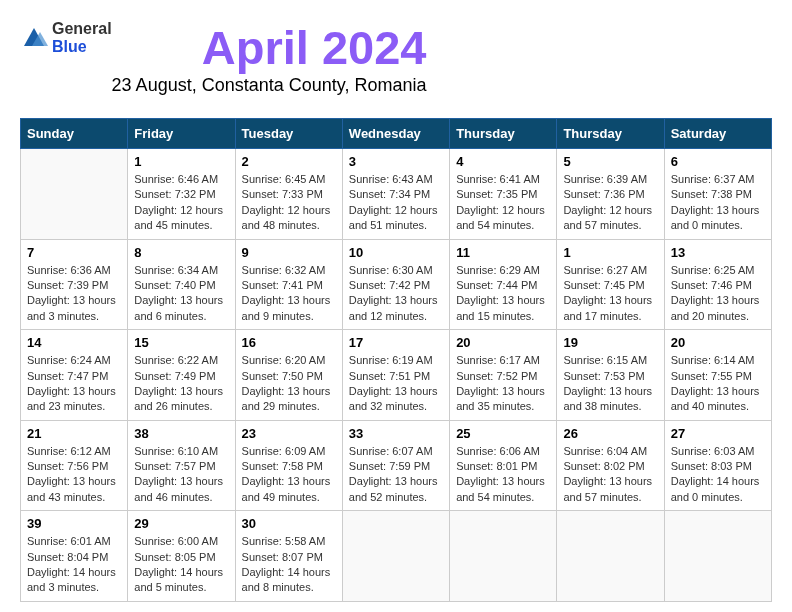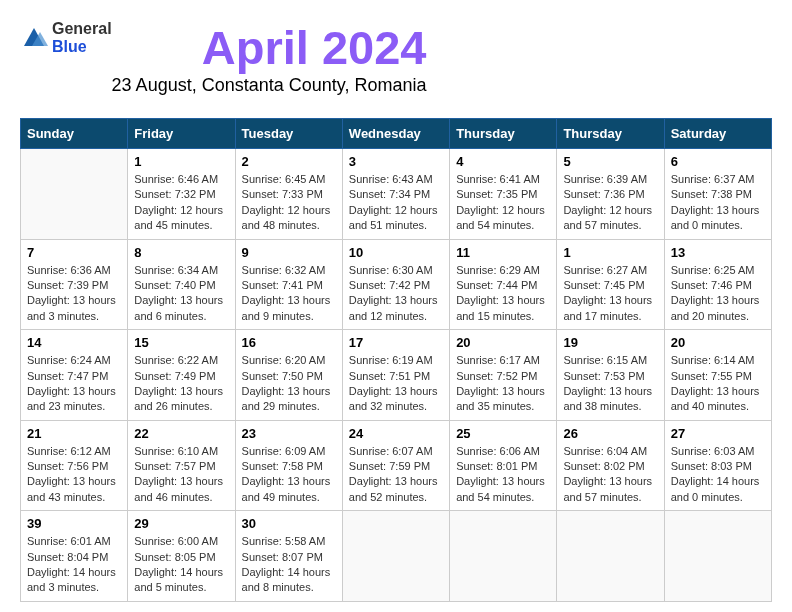--- a/index.html
+++ b/index.html
@@ -211,29 +211,29 @@
           <span class="day-number">20</span>
           <div class="day-info">Sunrise: 6:14 AM<br>Sunset: 7:55 PM<br>Daylight: 13 hours<br>and 40 minutes.</div>
         </td>
       </tr>
       <tr>
         <td>
           <span class="day-number">21</span>
           <div class="day-info">Sunrise: 6:12 AM<br>Sunset: 7:56 PM<br>Daylight: 13 hours<br>and 43 minutes.</div>
         </td>
         <td>
-          <span class="day-number">22</span>
+          <span class="day-number">38</span>
           <div class="day-info">Sunrise: 6:10 AM<br>Sunset: 7:57 PM<br>Daylight: 13 hours<br>and 46 minutes.</div>
         </td>
         <td>
           <span class="day-number">23</span>
           <div class="day-info">Sunrise: 6:09 AM<br>Sunset: 7:58 PM<br>Daylight: 13 hours<br>and 49 minutes.</div>
         </td>
         <td>
-          <span class="day-number">24</span>
+          <span class="day-number">33</span>
           <div class="day-info">Sunrise: 6:07 AM<br>Sunset: 7:59 PM<br>Daylight: 13 hours<br>and 52 minutes.</div>
         </td>
         <td>
           <span class="day-number">25</span>
           <div class="day-info">Sunrise: 6:06 AM<br>Sunset: 8:01 PM<br>Daylight: 13 hours<br>and 54 minutes.</div>
         </td>
         <td>
           <span class="day-number">26</span>
           <div class="day-info">Sunrise: 6:04 AM<br>Sunset: 8:02 PM<br>Daylight: 13 hours<br>and 57 minutes.</div>
         </td>

